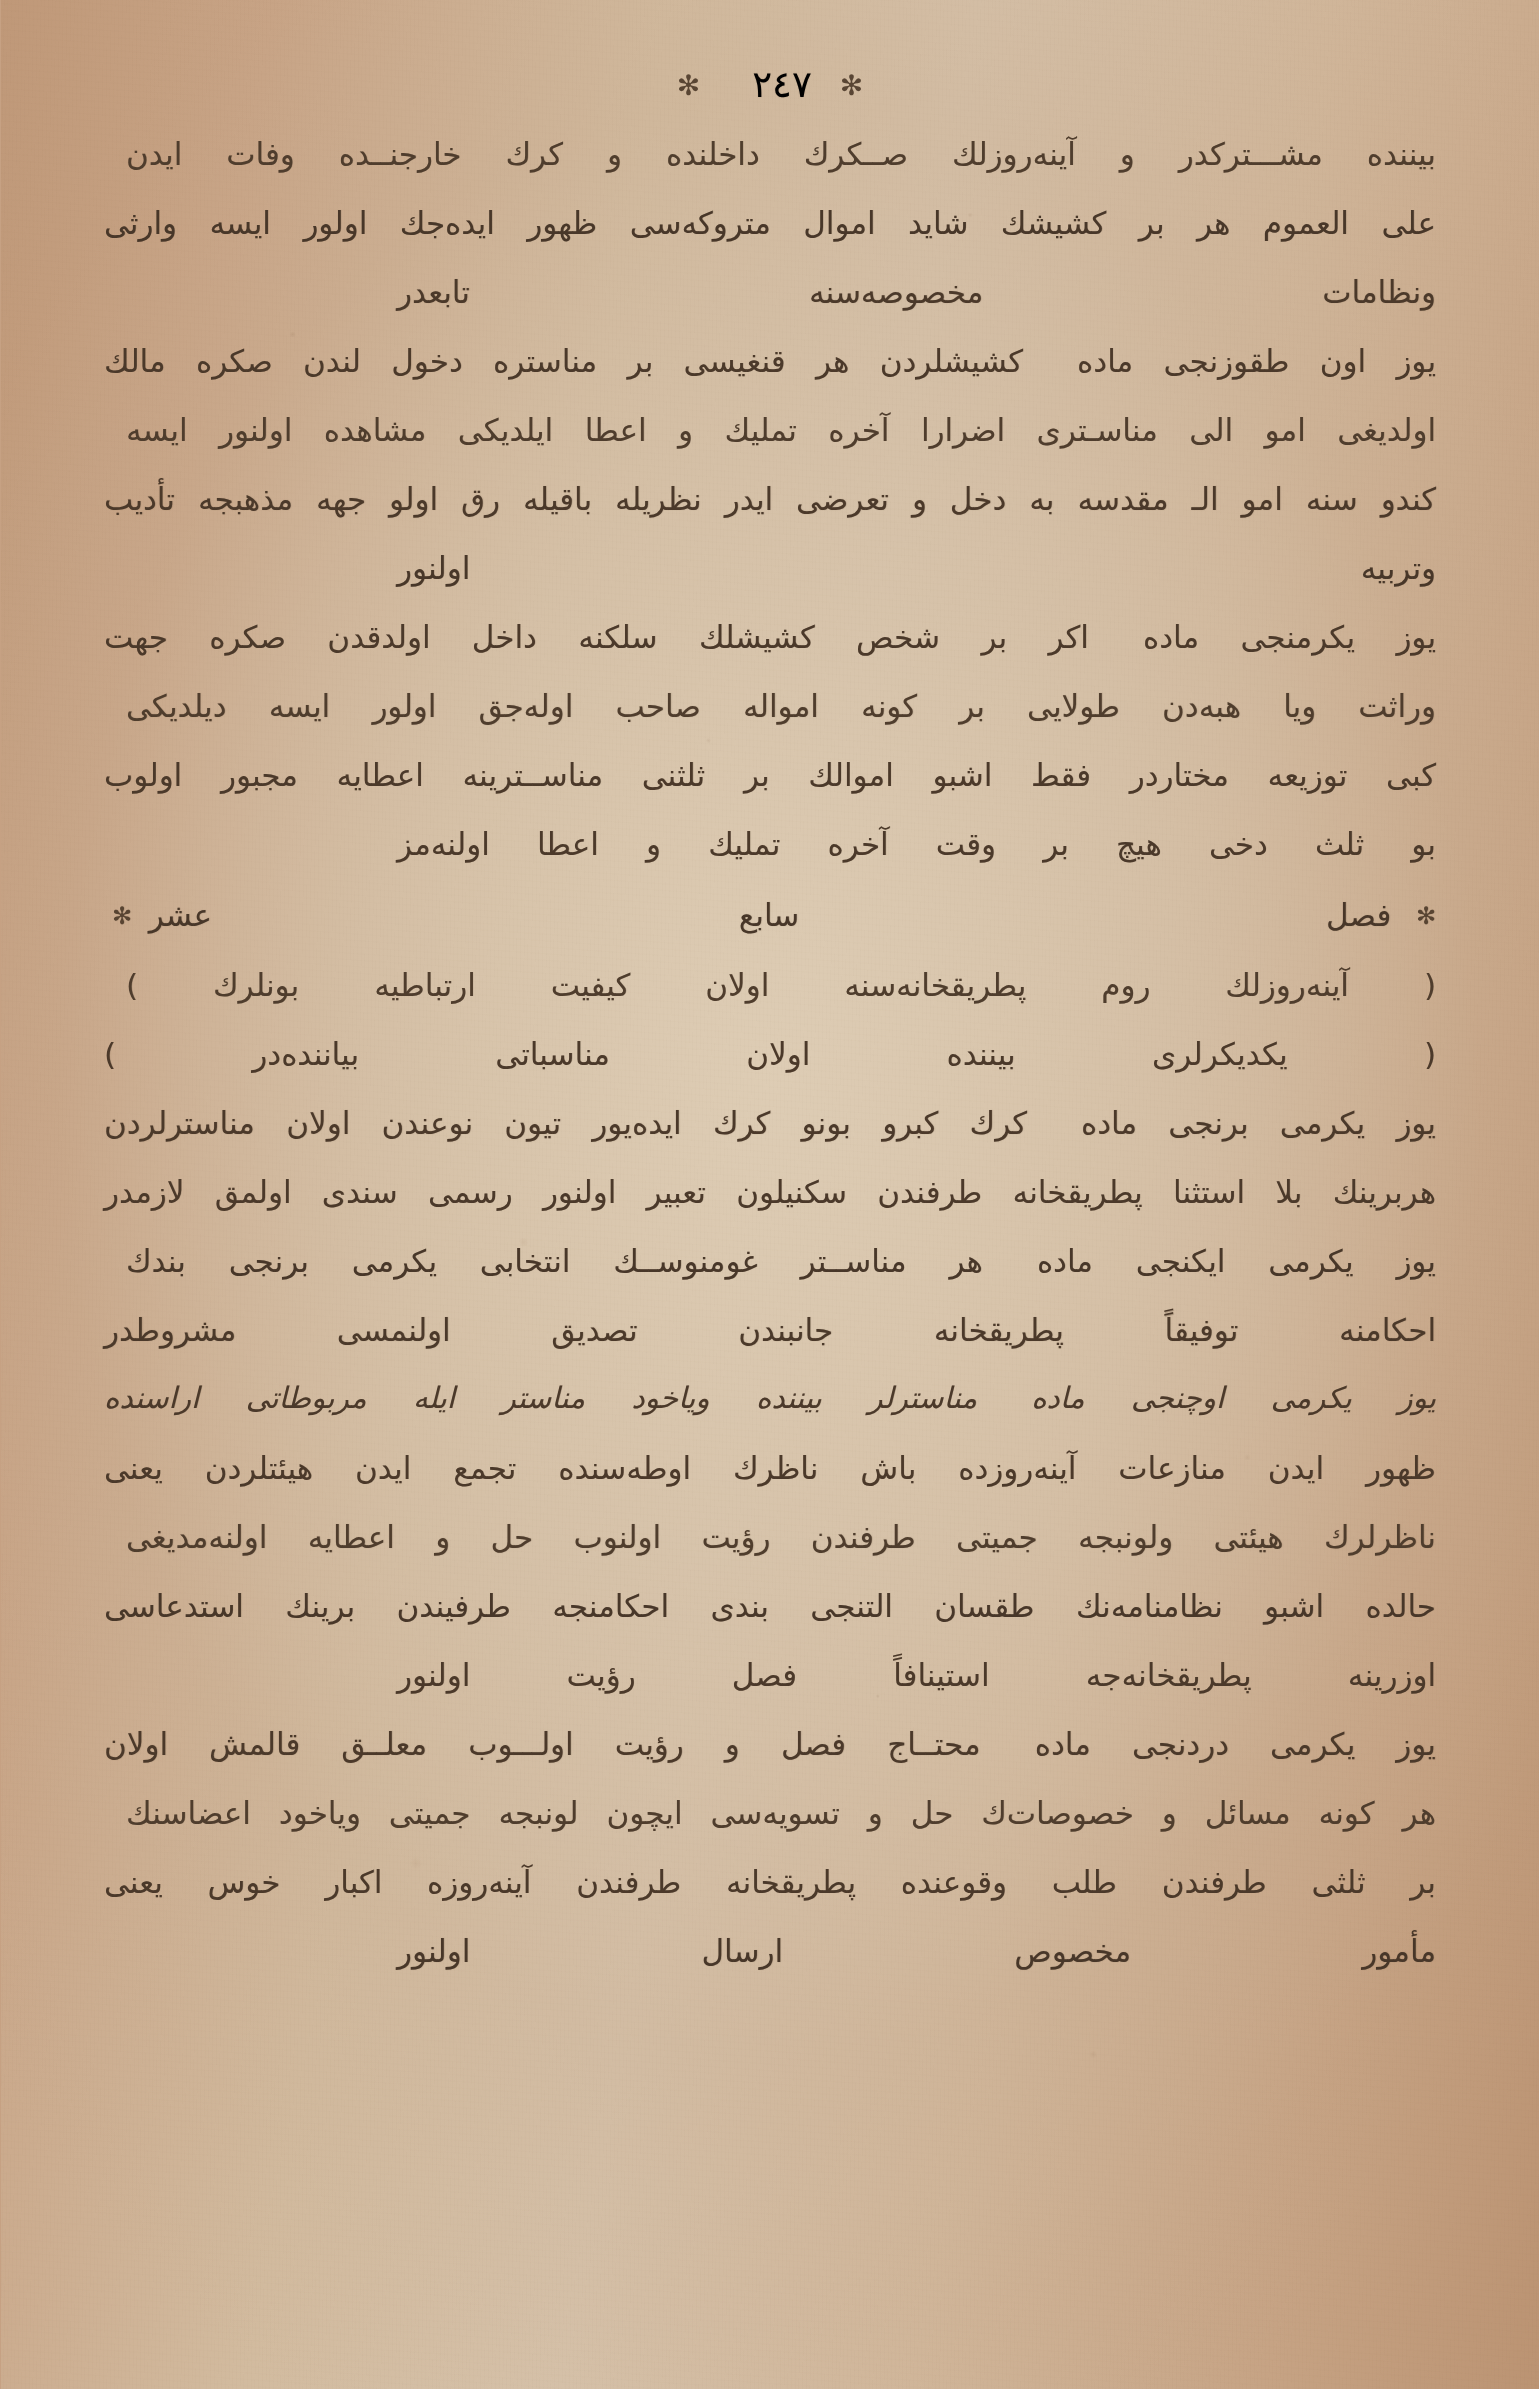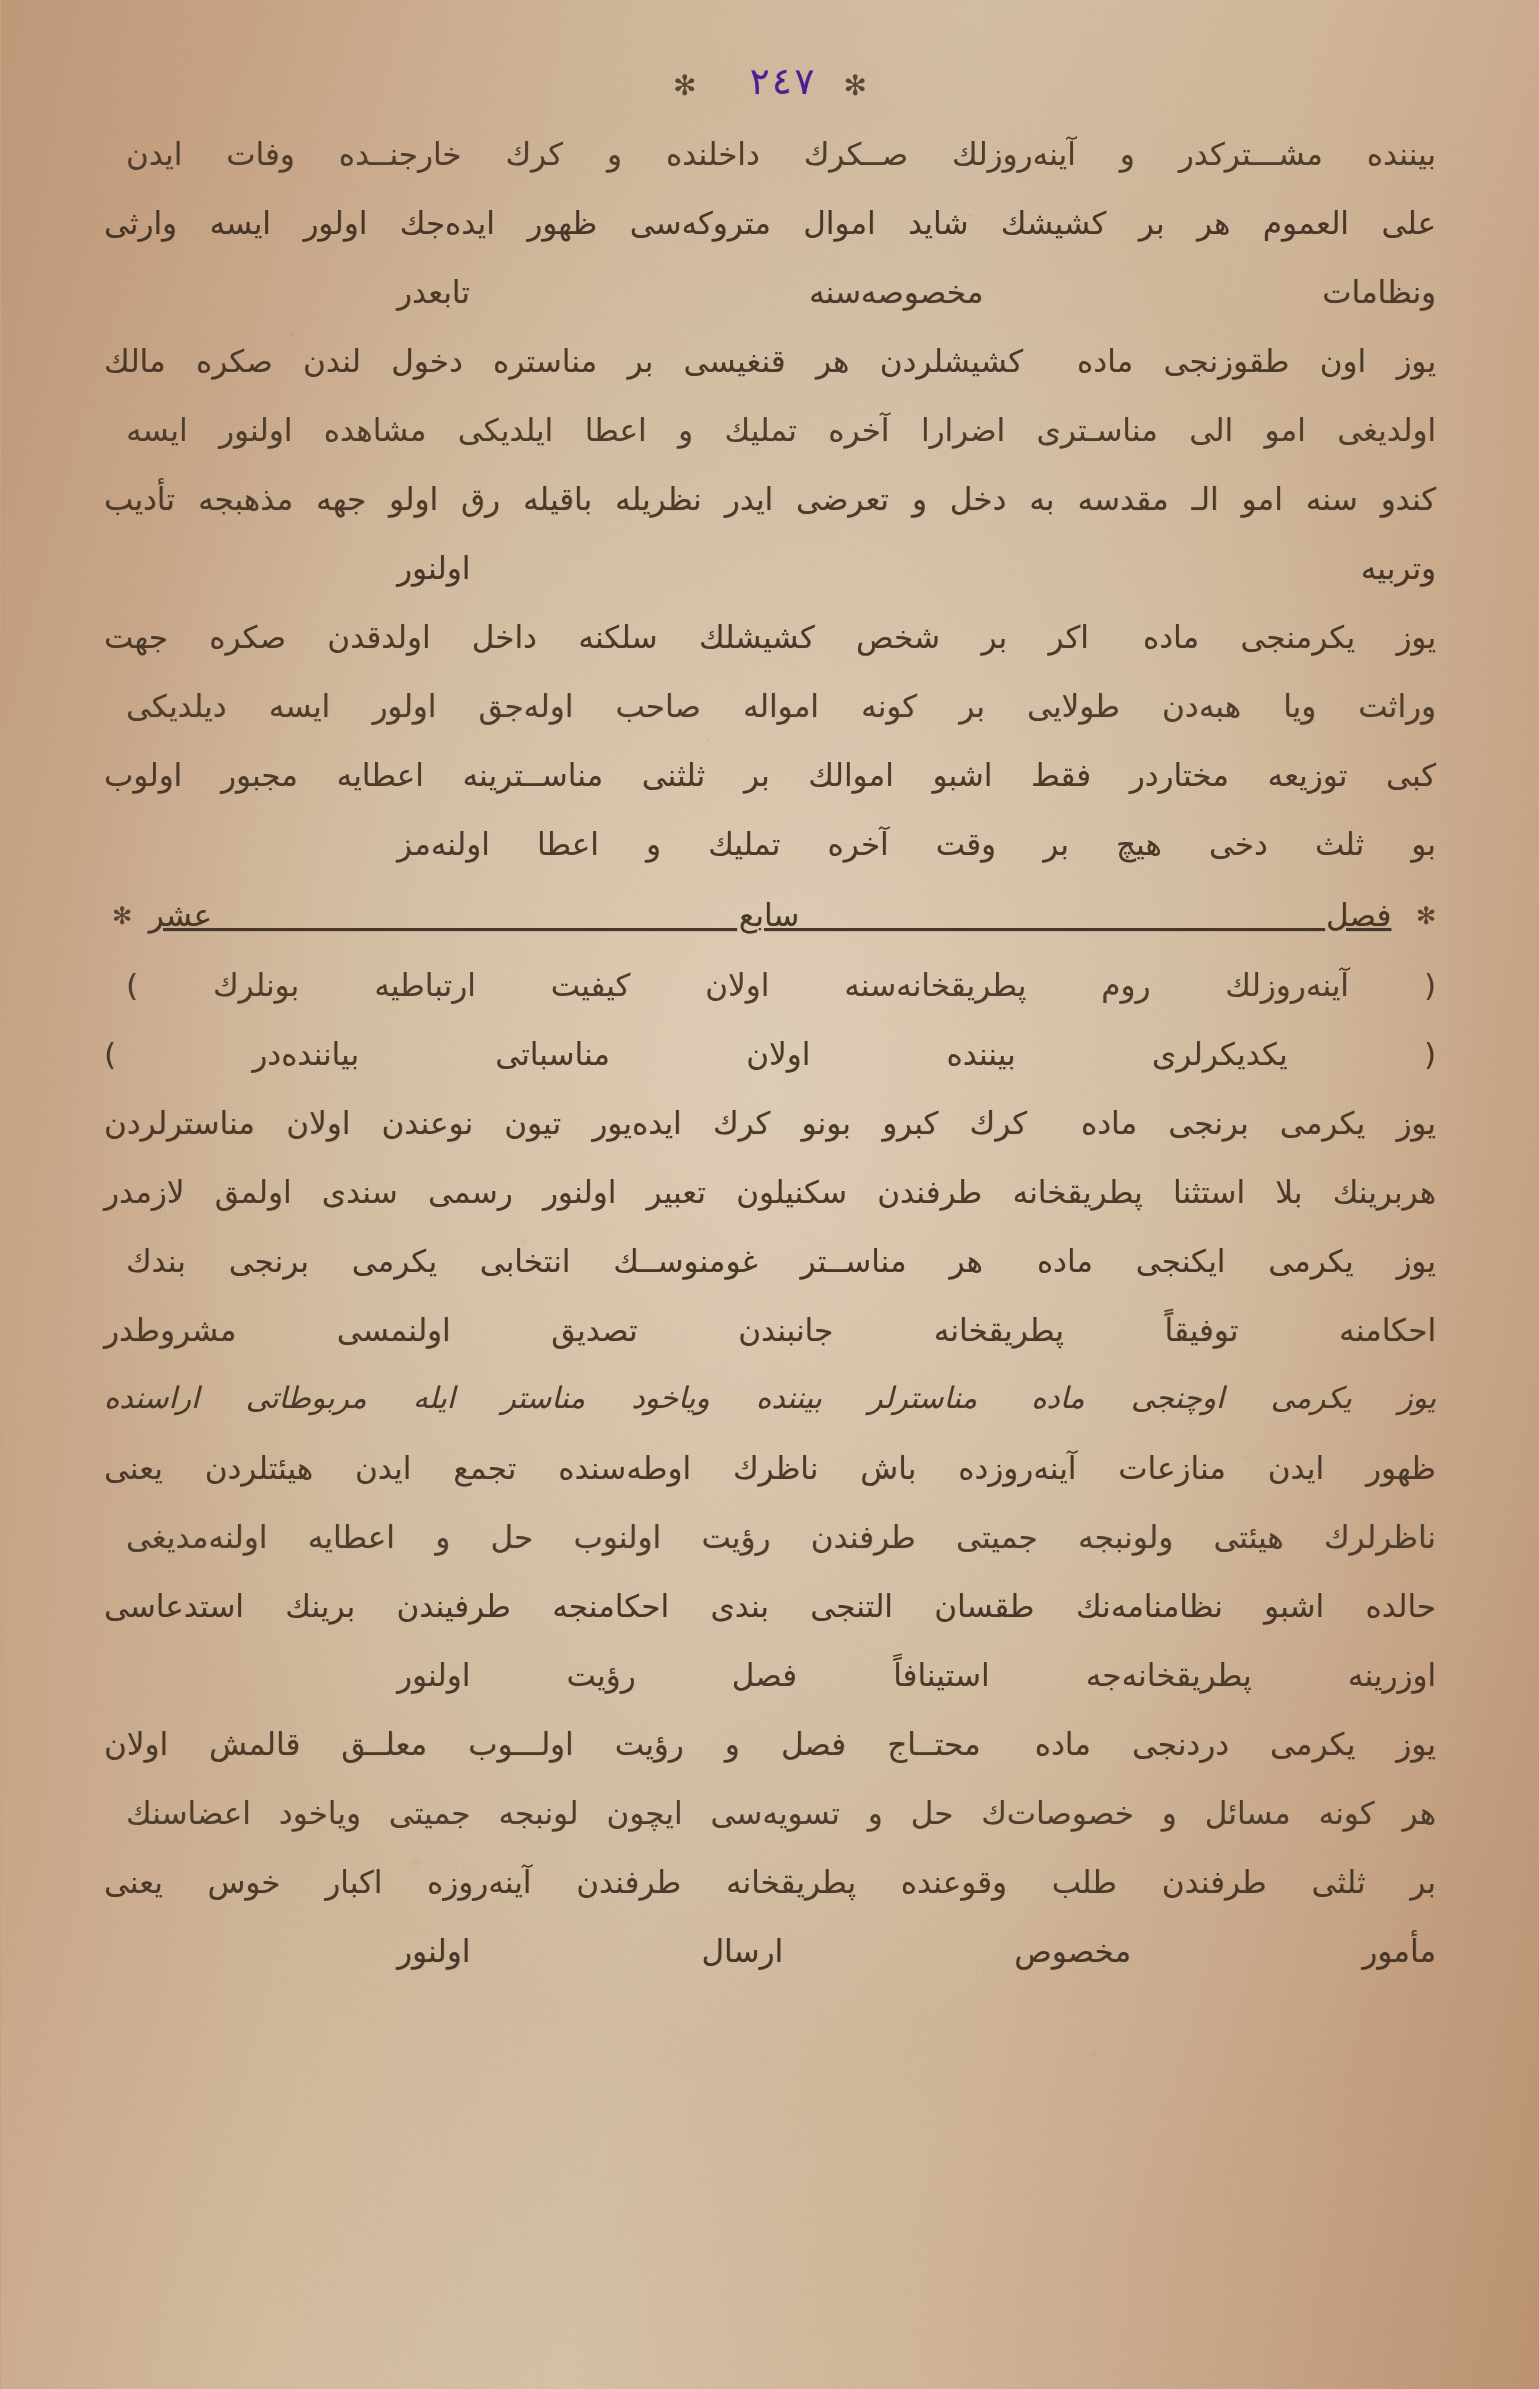--- a/index.html
+++ b/index.html
@@ -90,24 +90,24 @@
     text-align: center;
     height: 65px;
   }
   .page-head .hgroup {
     display: inline-flex;
     align-items: center;
     gap: 24px;
     direction: rtl;
   }
   .folio-num {
-    font-family: Liberation Mono, monospace;
+    font-family: Liberation Serif, serif;
     font-size: 37px;
     letter-spacing: 2.8px;
-    color: #4c1d95;
+    color: #000000;
     line-height: 1;
     transform: translateY(-0.9px);
     margin-left: 24px;
   }
   .orn {
     display: inline-block;
     width: 31.5px; height: 31.5px;
     position: relative;
     color: #4f3c2b;
     font-size: 28px;
@@ -155,21 +155,21 @@
   
   .art-gap { display: inline-block; width: 54px; }
 
   
   .chapter {
     text-align: center;
     height: 72px;
     font-size: 31px;
   }
   .chapter .orn { font-size: 24px; width: 28px; height: 28px; line-height: 28px; vertical-align: middle; }
-  .chapter .ch-label { margin: 0 16.7px; vertical-align: middle; text-decoration: underline; }
+  .chapter .ch-label { margin: 0 16.7px; vertical-align: middle; }
 
   .paren {
     text-align: center;
     height: 69px;
   }
 
   
   .ln:nth-child(3n)   { text-shadow: 0.5px 0.4px 0.8px rgba(70,52,36,.34); }
   .ln:nth-child(4n+1) { color: #4f3d2d; margin-left: 22px; }
   .ln:nth-child(5n+2) { color: #483729; }

